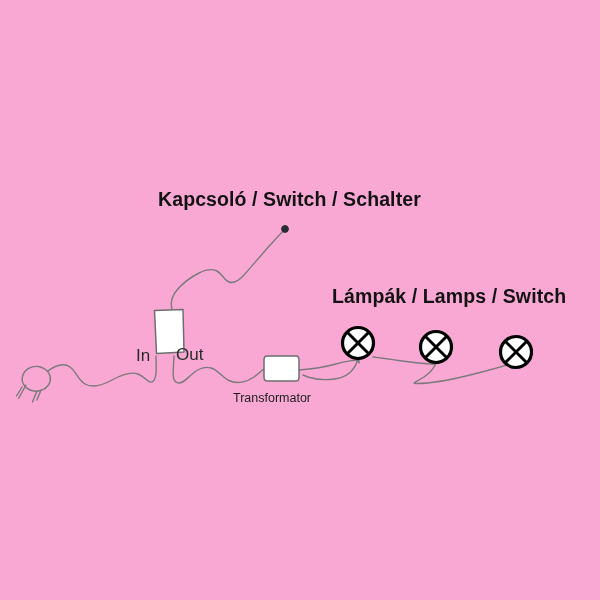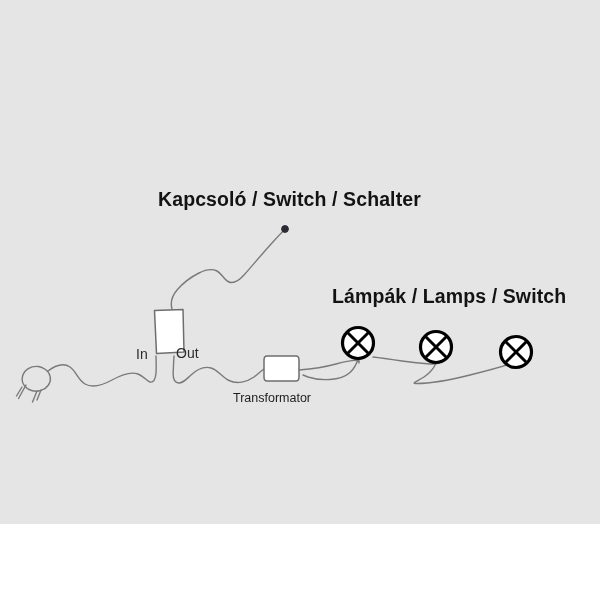--- a/index.html
+++ b/index.html
@@ -10,22 +10,22 @@
   }
   body {
     width: 600px;
     height: 600px;
     font-family: "Liberation Sans", sans-serif;
     overflow: hidden;
   }
   #diagram-root {
     position: relative;
     width: 600px;
-    height: 524px;
-    background: #e5e5e5;
+    height: 600px;
+    background: #f9a8d4;
   }
   #diagram-svg {
     position: absolute;
     left: 0;
     top: 0;
     width: 600px;
     height: 600px;
     display: block;
   }
   .wire {
@@ -62,21 +62,21 @@
     font-family: "Liberation Sans", sans-serif;
     white-space: nowrap;
     user-select: none;
   }
   .label-heading {
     font-size: 19.5px;
     font-weight: bold;
     letter-spacing: 0.1px;
   }
   .label-small {
-    font-size: 14px;
+    font-size: 17px;
     font-weight: normal;
     color: #2a2a2a;
   }
   .label-caption {
     font-size: 12.5px;
     font-weight: normal;
     color: #1d1d1d;
   }
   #label-switch-title { left: 158px; top: 188px; }
   #label-lamps-title  { left: 332px; top: 285px; }

